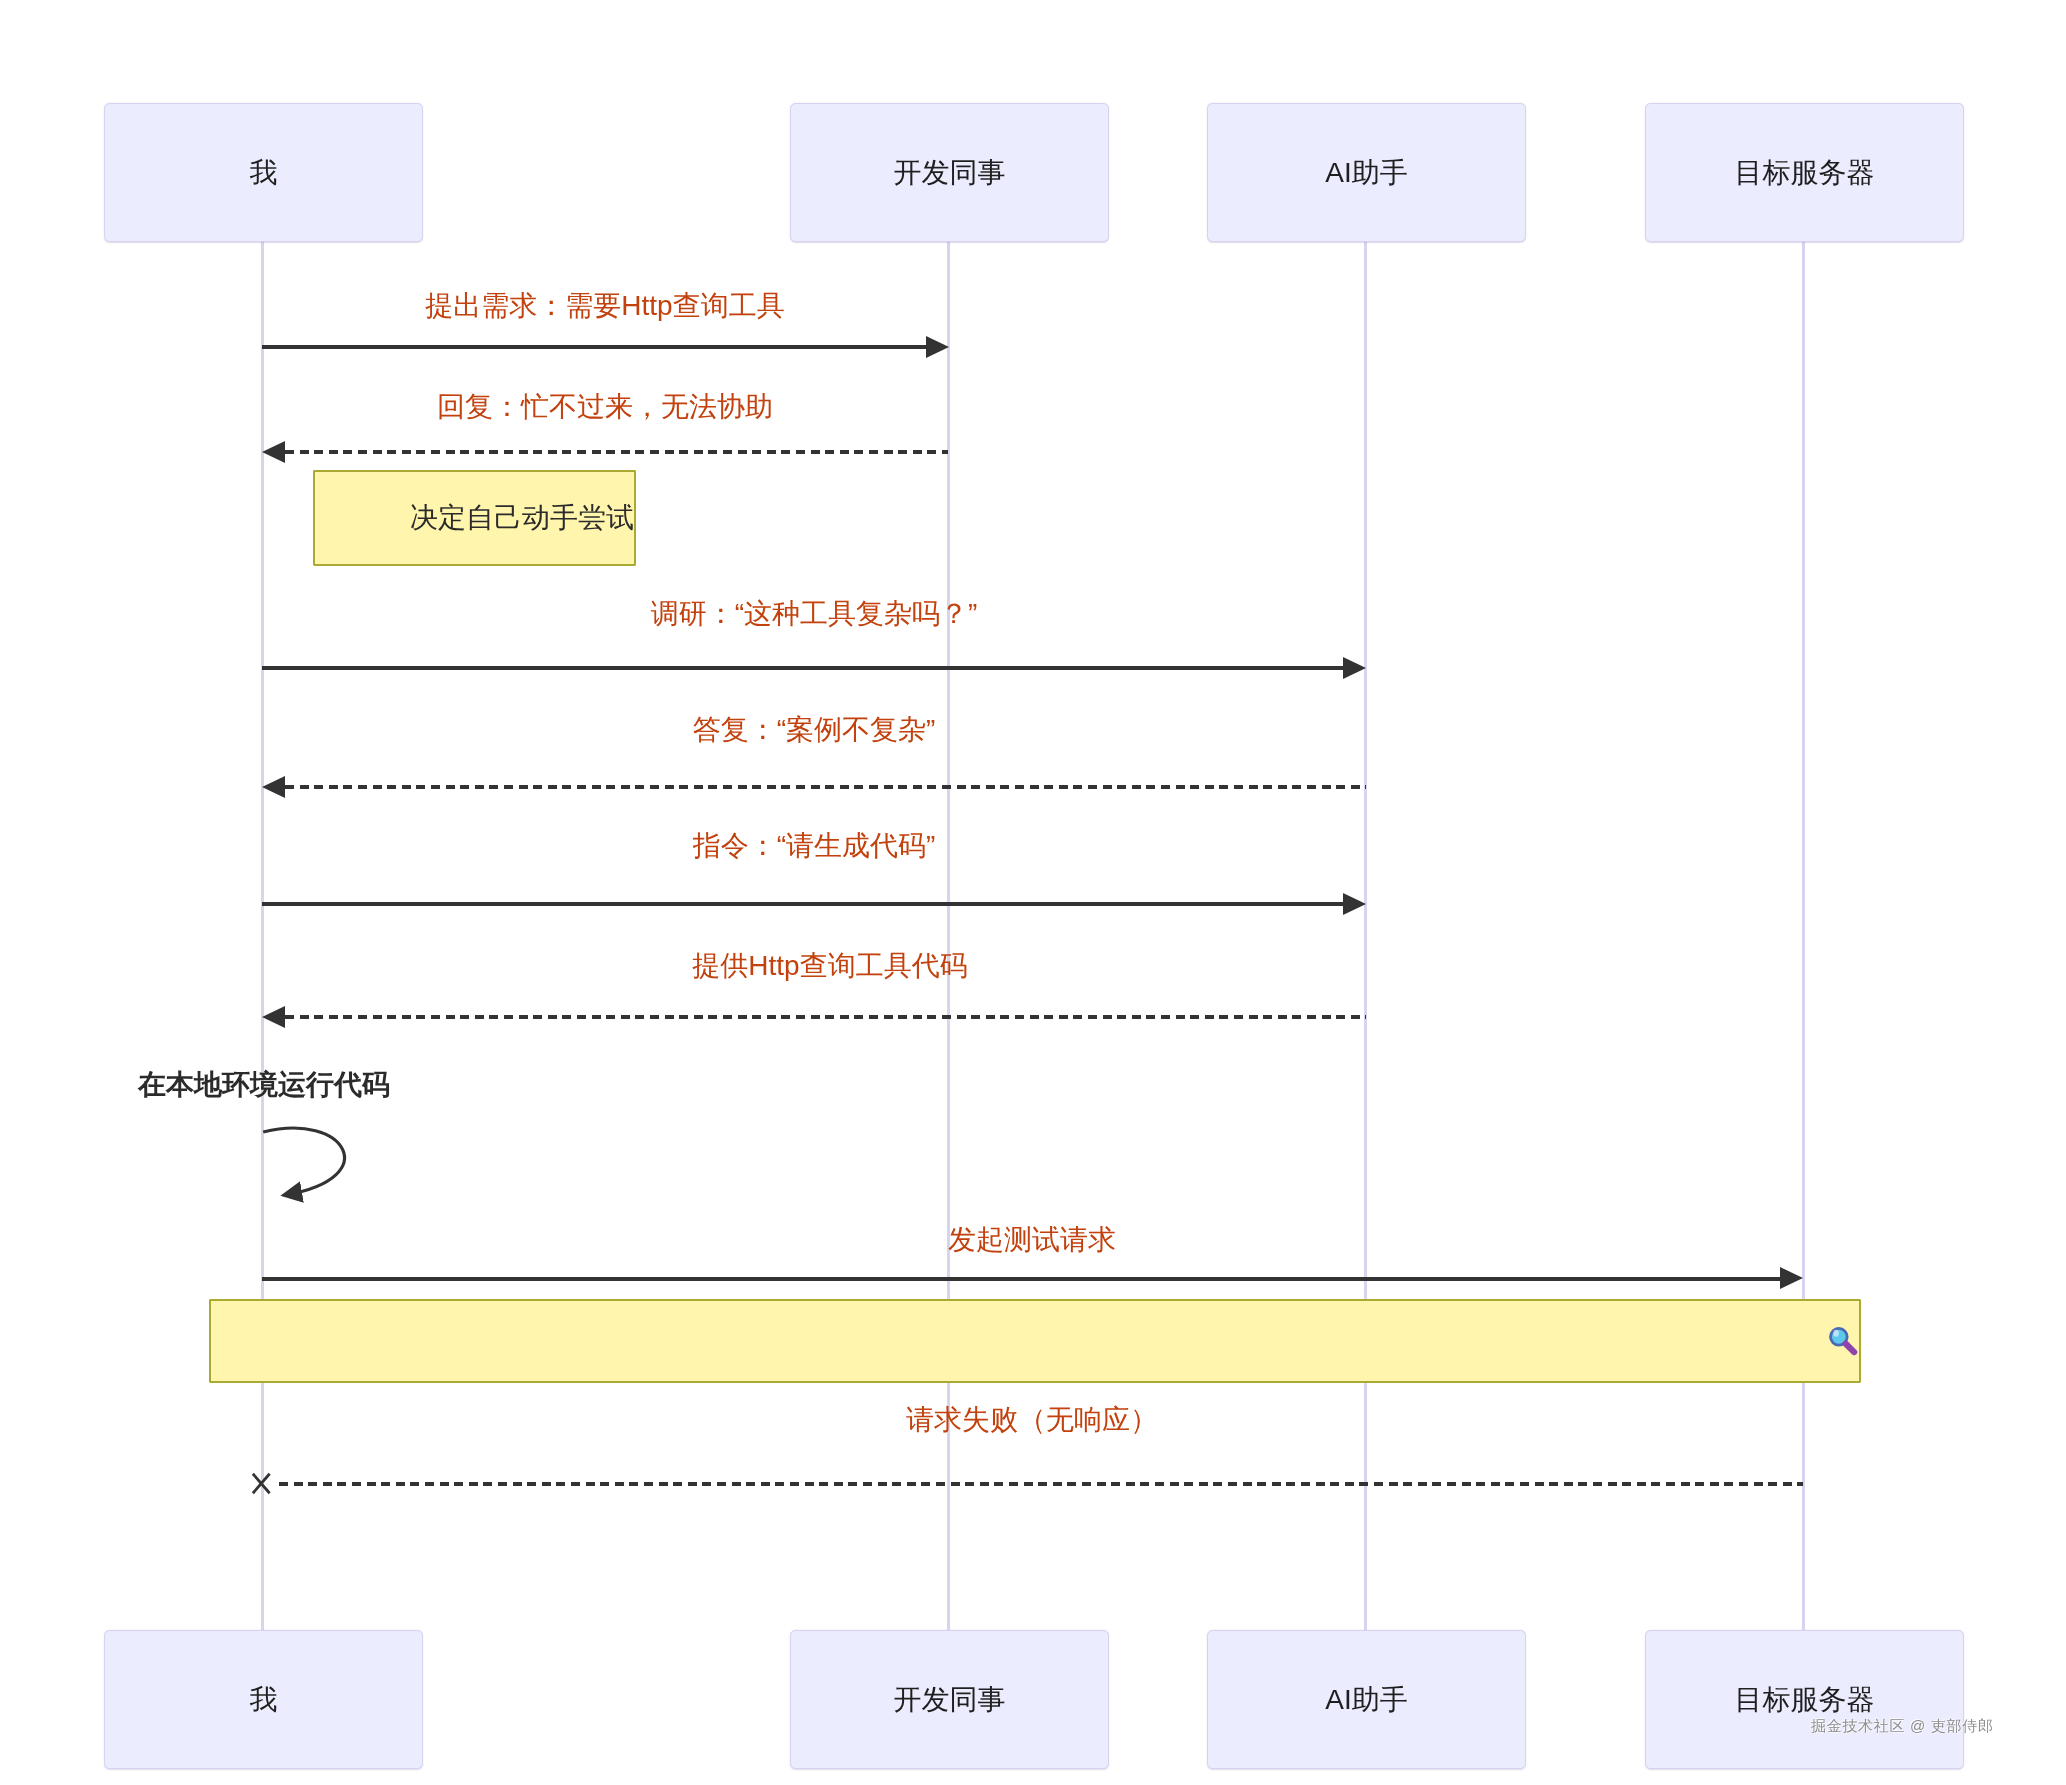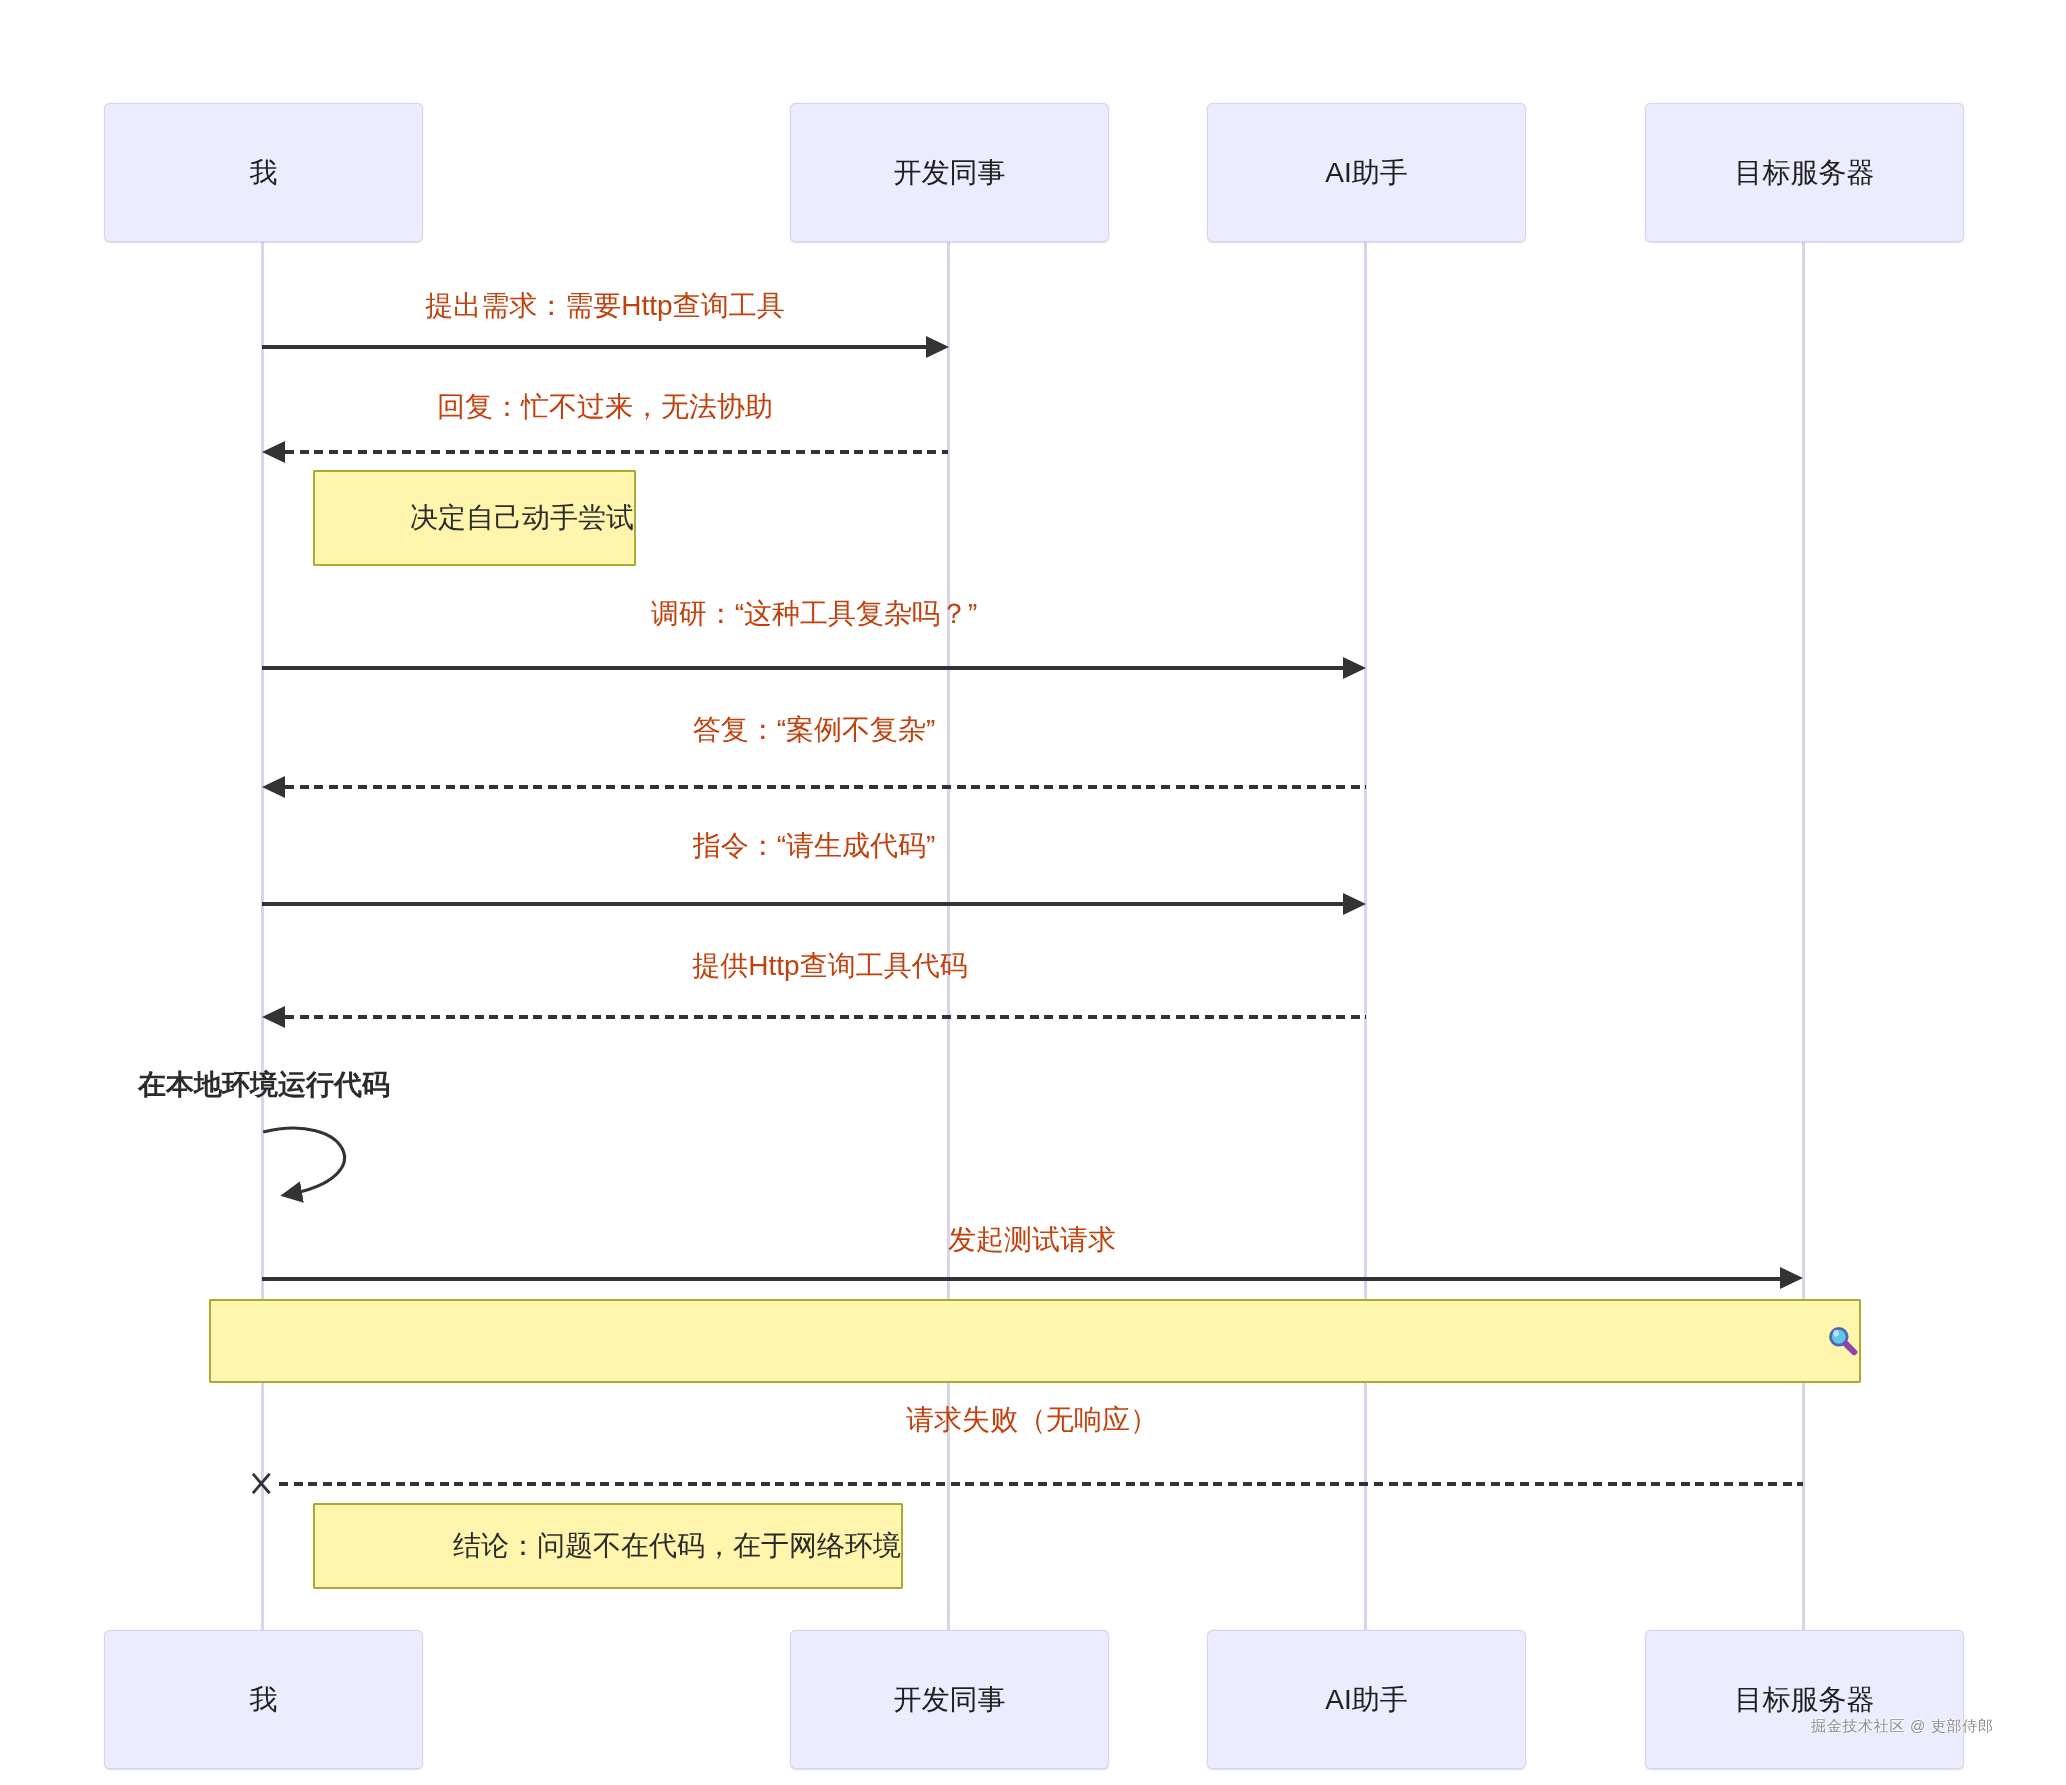--- a/index.html
+++ b/index.html
@@ -112,23 +112,20 @@
     </svg>
   </div>
 
   <div class="mlabel" style="left:1032px;top:1384px;margin-top:17px;">请求失败（无响应）</div>
   <div class="dash-line" style="left:279px;top:1482px;width:1524px;"></div>
   <svg style="position:absolute;left:248px;top:1468px;" width="26.5" height="31" viewBox="0 0 38 44">
     <line x1="7" y1="8" x2="31" y2="36" stroke="#333333" stroke-width="4"></line>
     <line x1="31" y1="8" x2="7" y2="36" stroke="#333333" stroke-width="4"></line>
   </svg>
 
-  <div class="note" style="left:313px;top:1503px;width:586px;height:82px;">
-    <span>结论：问题不在代码，在于网络环境</span>
-  </div>
 
   <div class="actor" style="left:104px;top:1630px;">
       <span>我</span>
     </div>
   <div class="actor" style="left:790px;top:1630px;">
       <span>开发同事</span>
     </div>
   <div class="actor" style="left:1207px;top:1630px;">
       <span>AI助手</span>
     </div>

